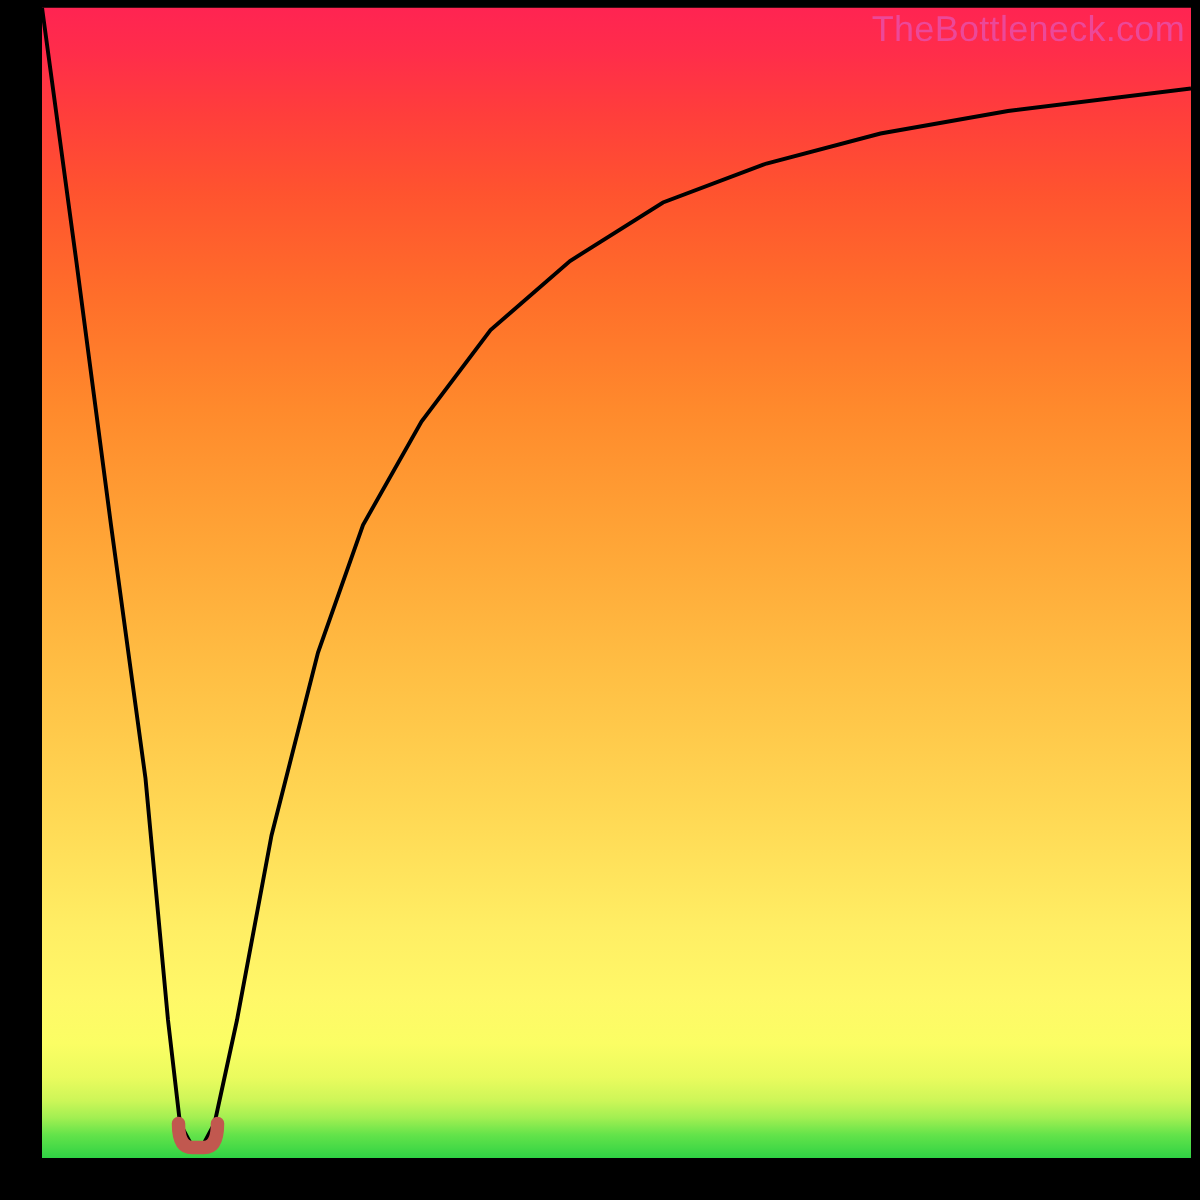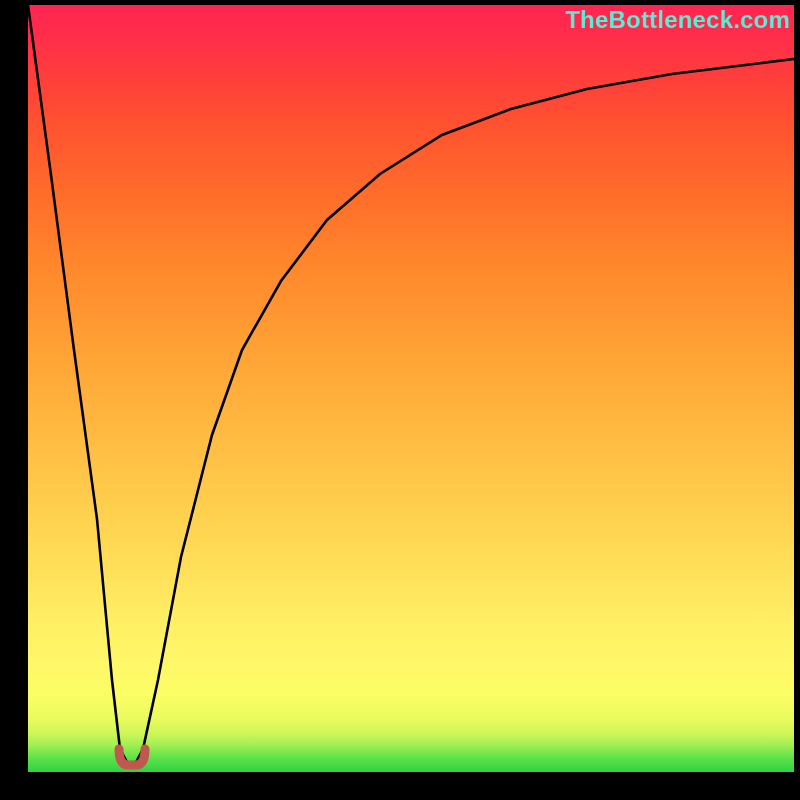--- a/index.html
+++ b/index.html
@@ -34,23 +34,23 @@
       #ff532f 84%,
       #ff3d3c 91%,
       #ff2d4a 96%,
       #ff2452 100%
     );
   }
   .watermark {
     position: absolute;
     top: 6px;
     right: 10px;
-    color: #5eead4;
+    color: #ec4899;
     font-size: 24px;
-    font-weight: 700;
+    font-weight: 400;
     letter-spacing: 0.2px;
   }
   svg.curve {
     position: absolute;
     left: 0;
     top: 0;
     width: 766px;
     height: 767px;
   }
   .bottom-border {

